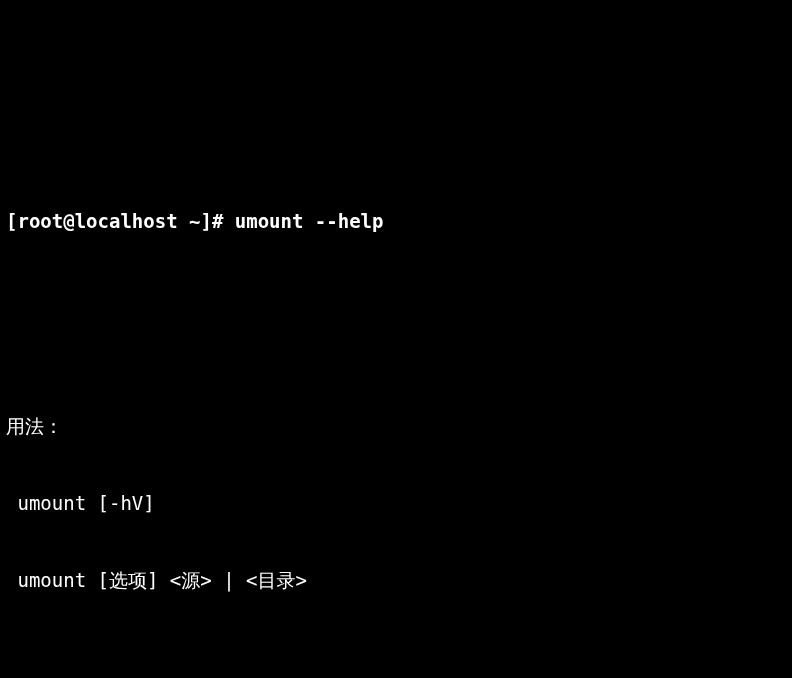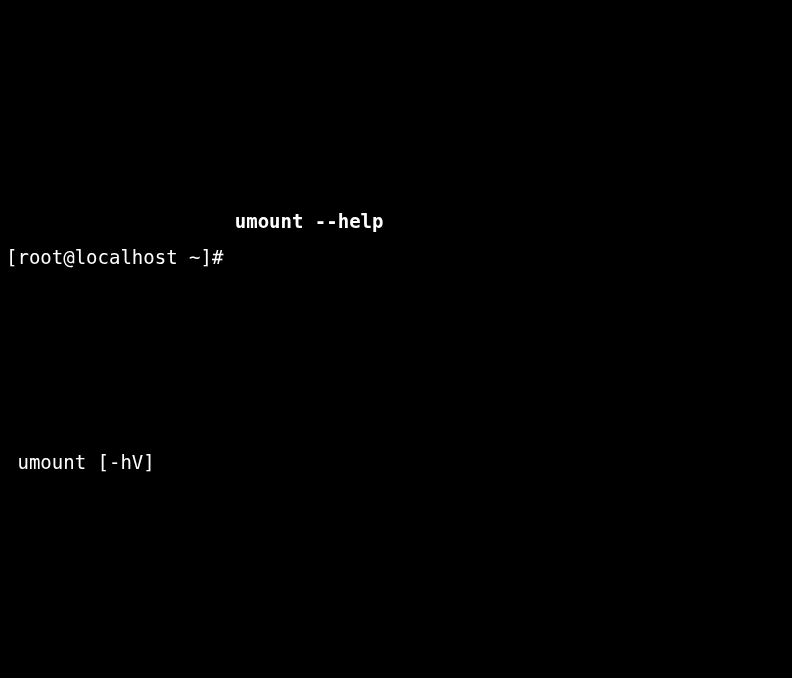--- a/index.html
+++ b/index.html
@@ -16,42 +16,43 @@
     white-space: pre;
   }
   .screen {
     padding: 4px 6px;
   }
   .prompt-line {
     display: flex;
     flex-wrap: wrap;
   }
   .prompt {
-    font-weight: normal;
-    margin-top: 36px;
+    font-weight: bold;
   }
   .cmd {
     font-weight: bold;
     text-align: center;
   }
 </style>
 </head>
 <body>
 
 
 
 <div class="screen">
 
   <div class="prompt-line">
     <span class="prompt">[root@localhost ~]# </span><span class="cmd">umount --help</span>
   </div>
 
   <div>&nbsp;</div>
 
+  <div>用法：</div>
   <div> umount [-hV]</div>
+  <div> umount [选项] &lt;源&gt; | &lt;目录&gt;</div>
 
   
 
   
 
   
   
   
   
   

